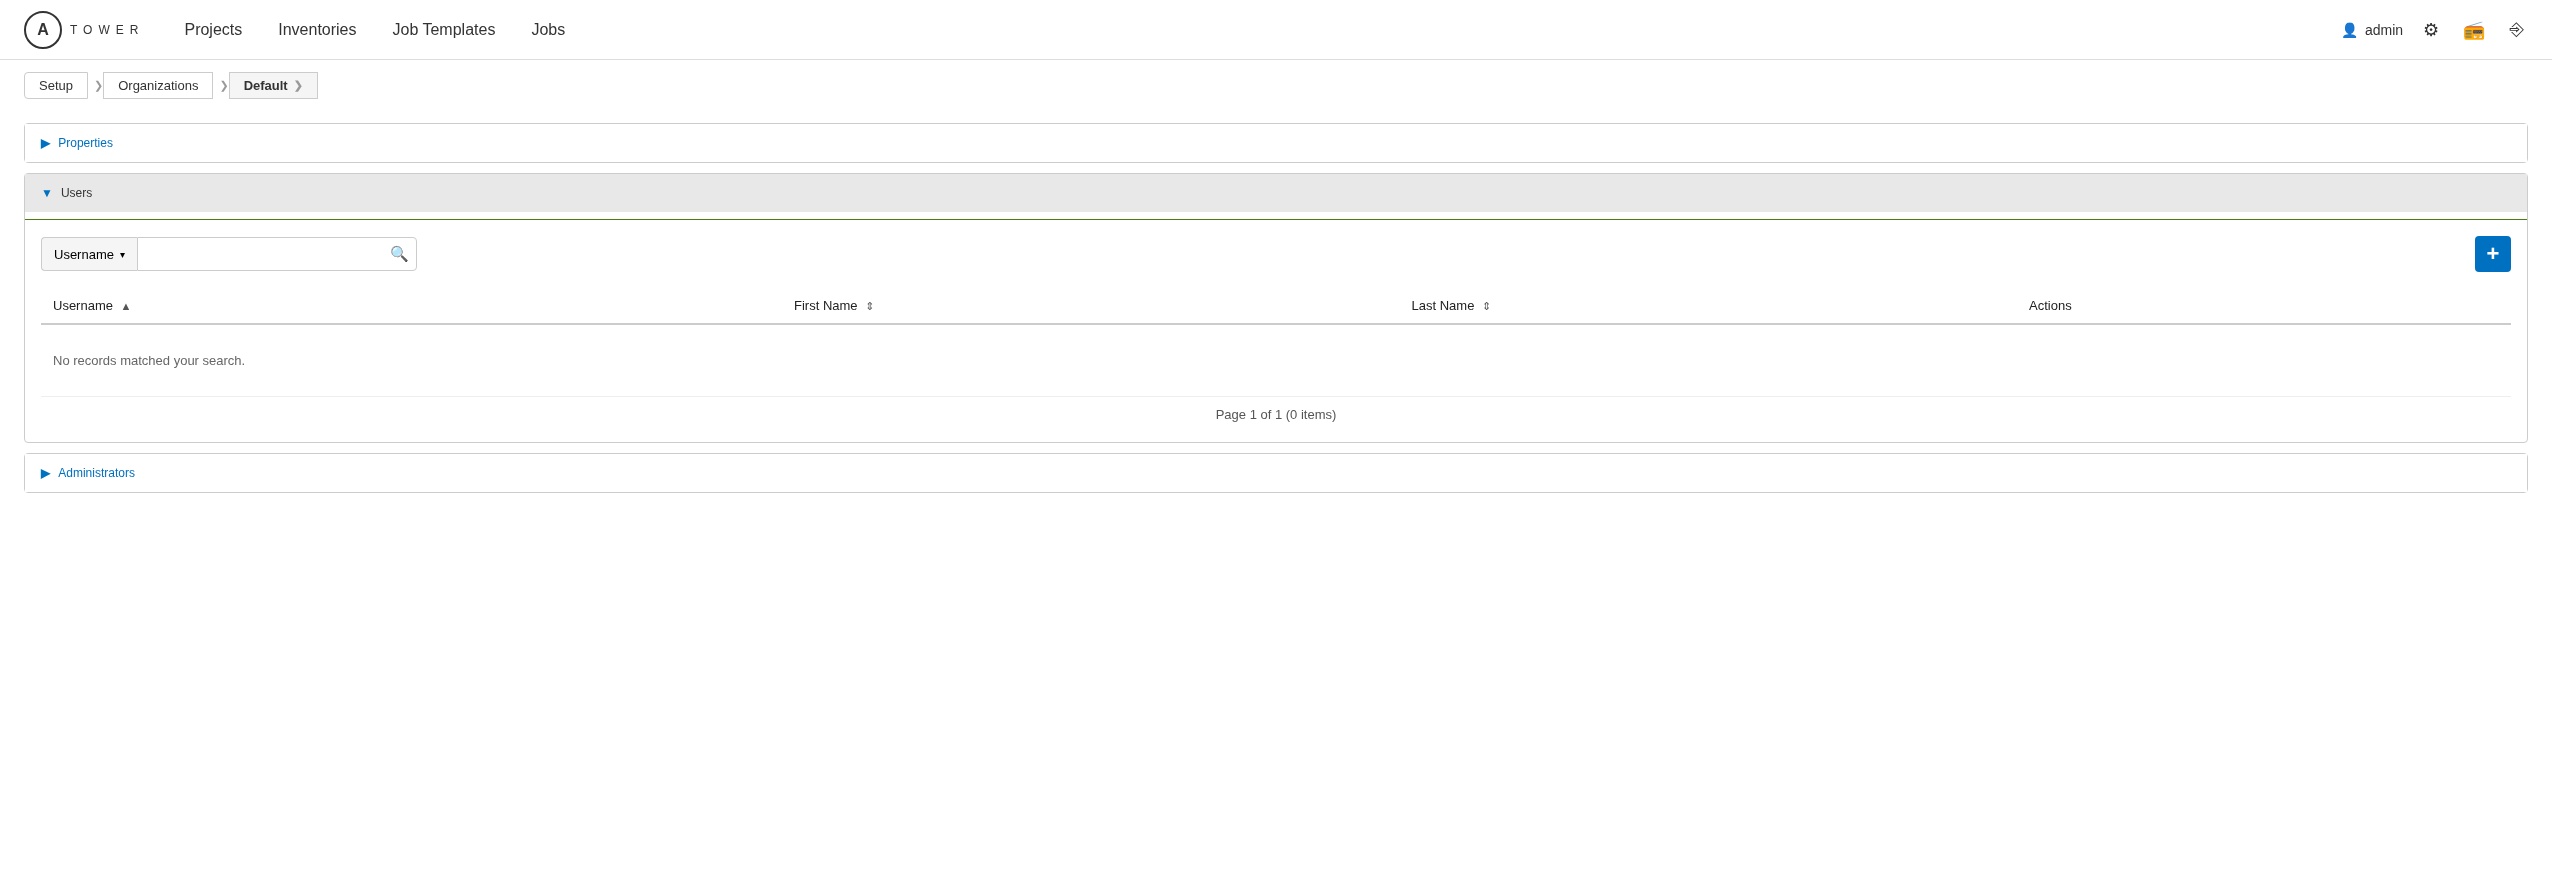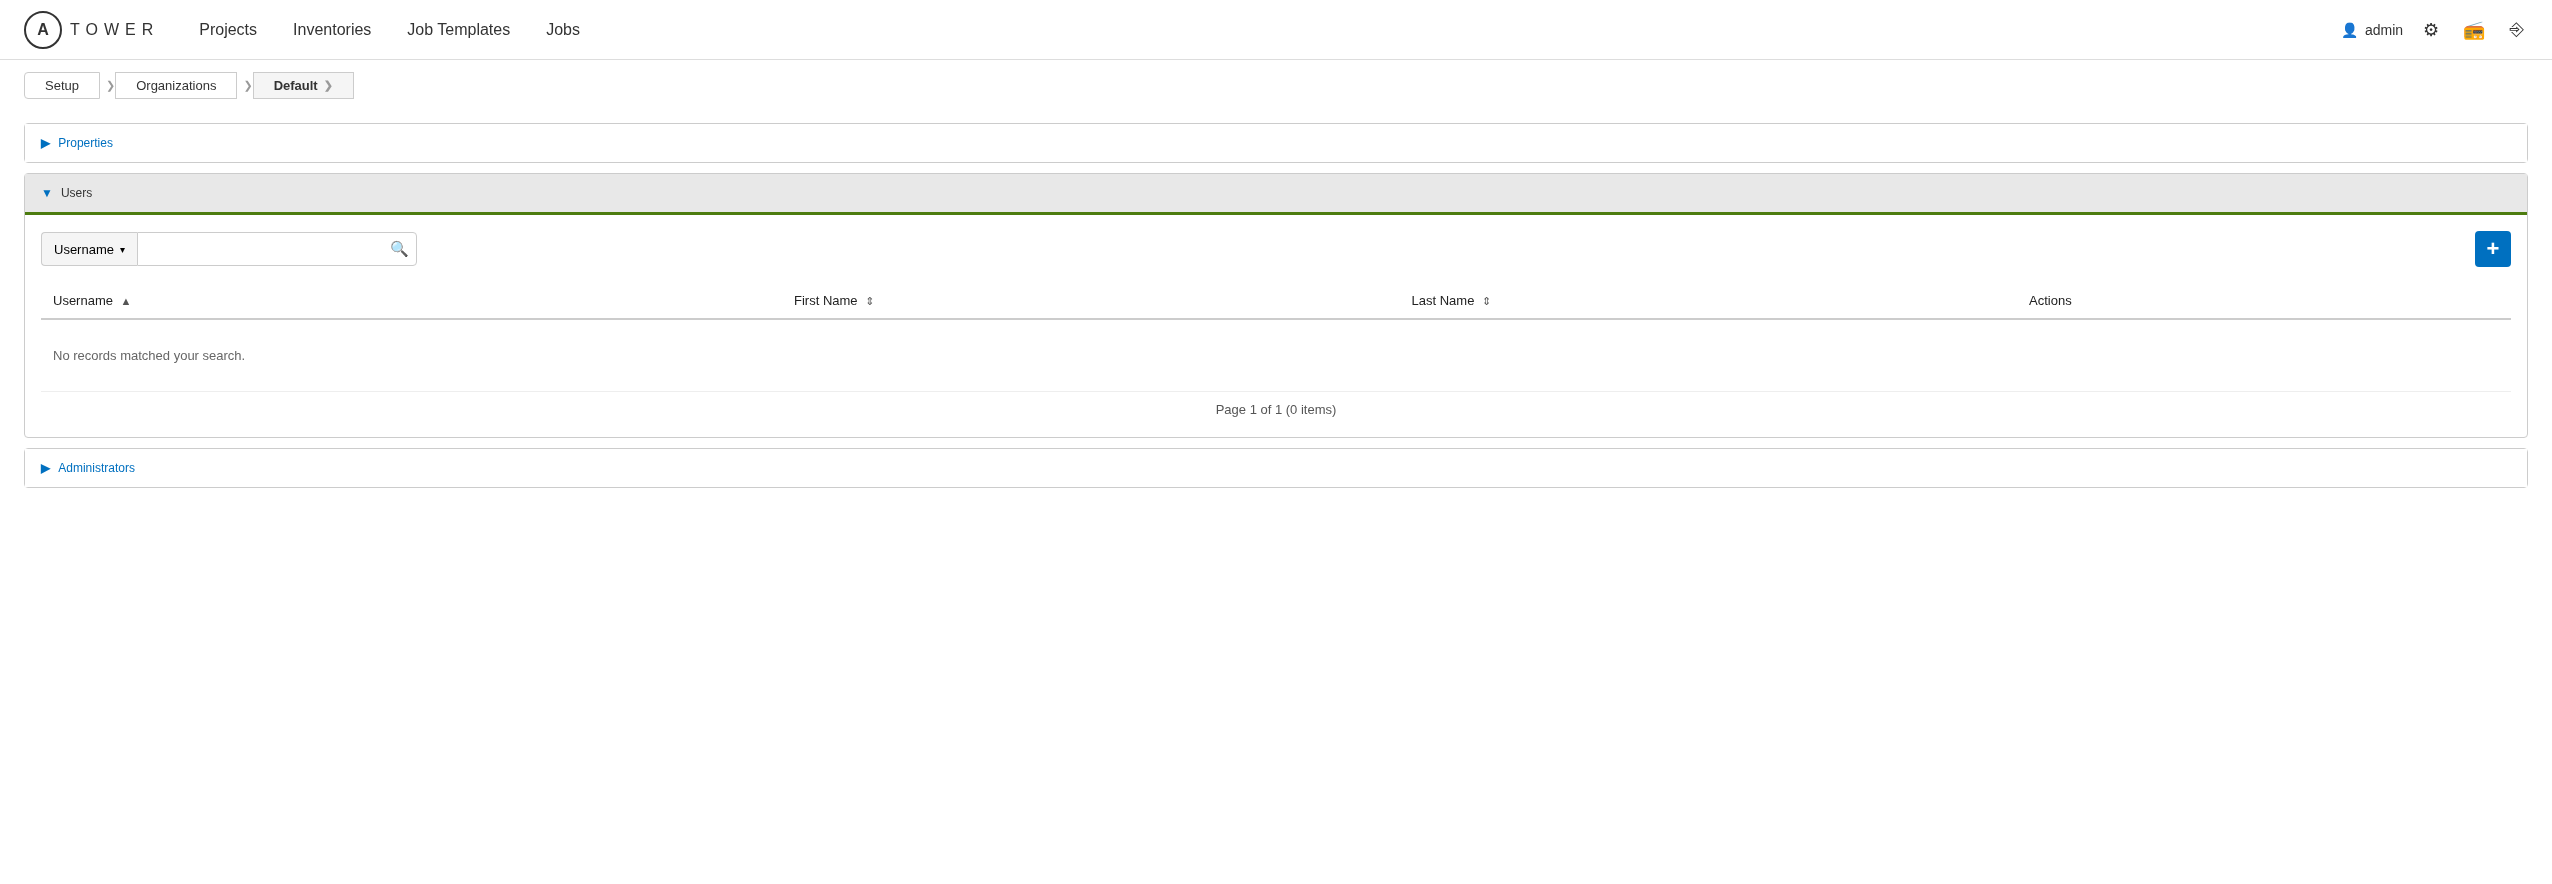--- a/index.html
+++ b/index.html
@@ -25,21 +25,21 @@
       border: 2px solid #333;
       border-radius: 50%;
       display: flex;
       align-items: center;
       justify-content: center;
       font-weight: bold;
       font-size: 16px;
       margin-right: 8px;
     }
     .logo-text {
-      font-size: 16px;
+      font-size: 12px;
       font-weight: 300;
       letter-spacing: 6px;
       text-transform: uppercase;
       color: #333;
     }
     .nav-links {
       display: flex;
       gap: 36px;
       flex: 1;
     }
@@ -74,21 +74,21 @@
       display: flex;
       align-items: center;
       padding: 12px 24px;
       gap: 0;
     }
     .breadcrumb-item {
       display: flex;
       align-items: center;
       border: 1px solid #ccc;
       background: #fff;
-      padding: 5px 20px;
+      padding: 5px 14px;
       font-size: 13px;
       position: relative;
     }
     .breadcrumb-item:first-child {
       border-radius: 4px 0 0 4px;
     }
     .breadcrumb-item.active {
       font-weight: bold;
       background: #f5f5f5;
     }
@@ -131,21 +131,22 @@
       font-weight: normal;
       color: #0070c0;
     }
     .section-title.dark {
       color: #333;
     }
 
     
     .section-body {
       padding: 16px;
-      border-top: 3px solid #4d7c0f;
+      border-top: 1px solid #4d7c0f;
+      margin-top: 7px;
     }
 
     
     .search-bar {
       display: flex;
       align-items: center;
       margin-bottom: 16px;
     }
     .search-filter-btn {
       display: flex;

